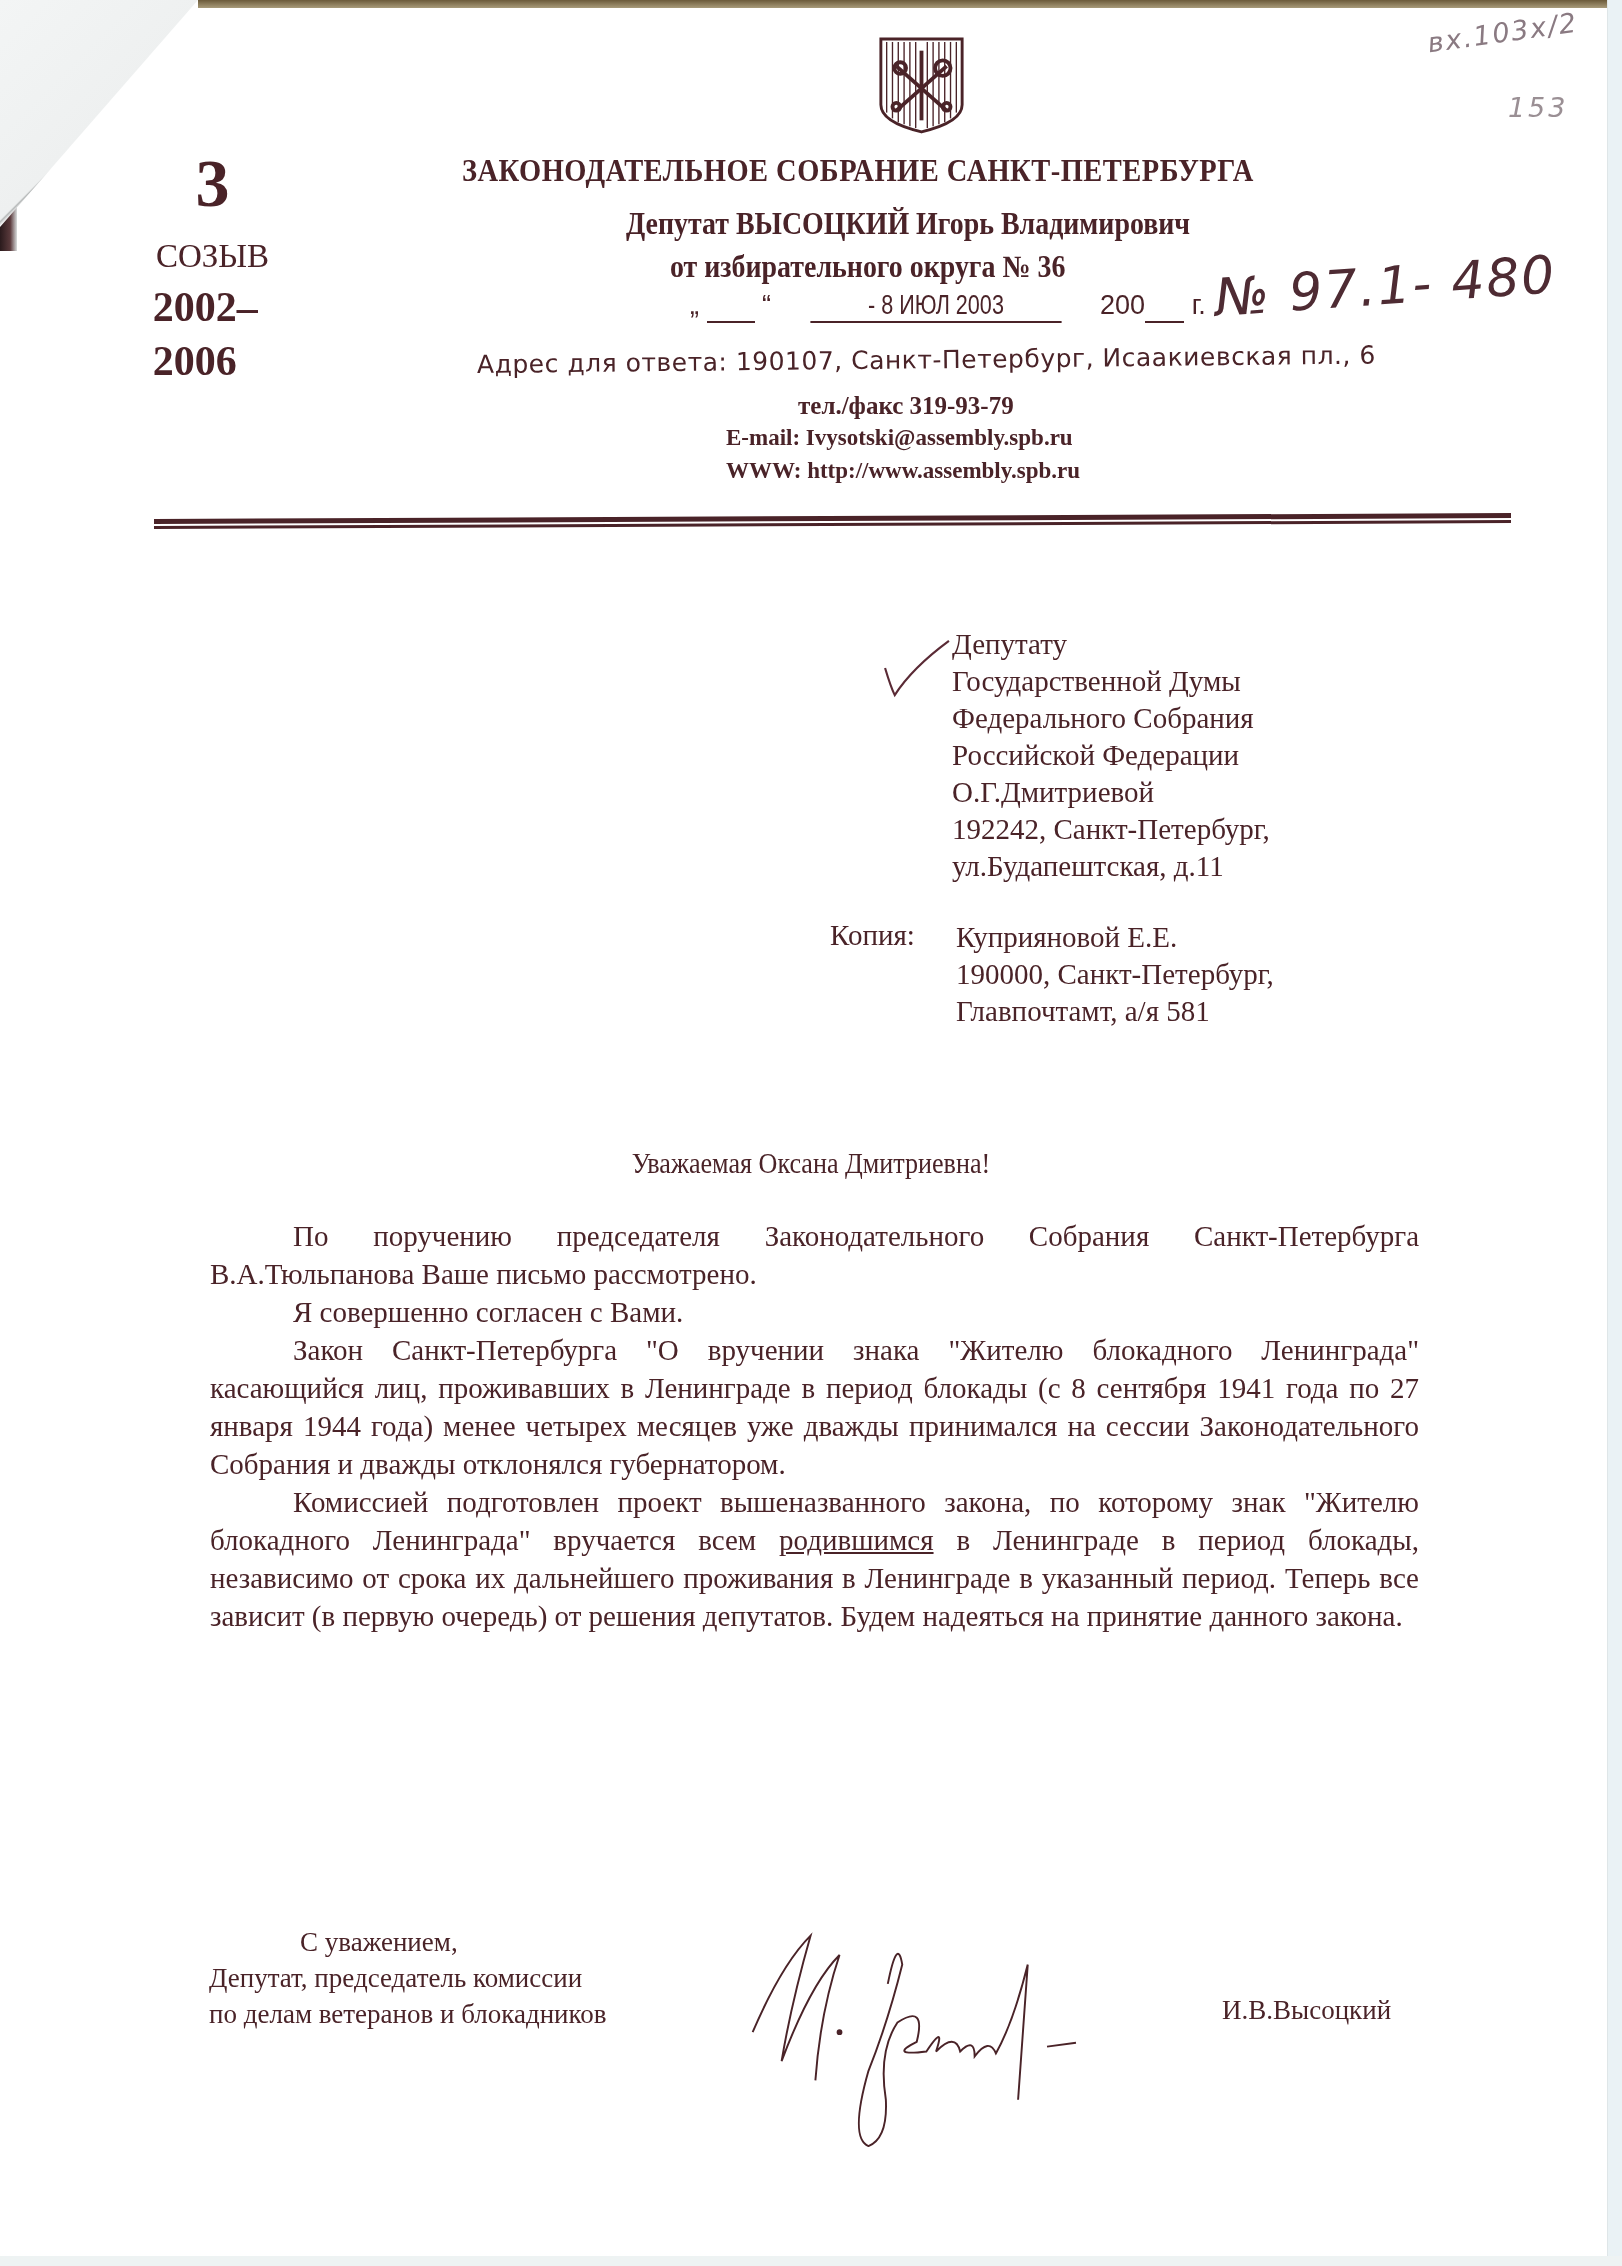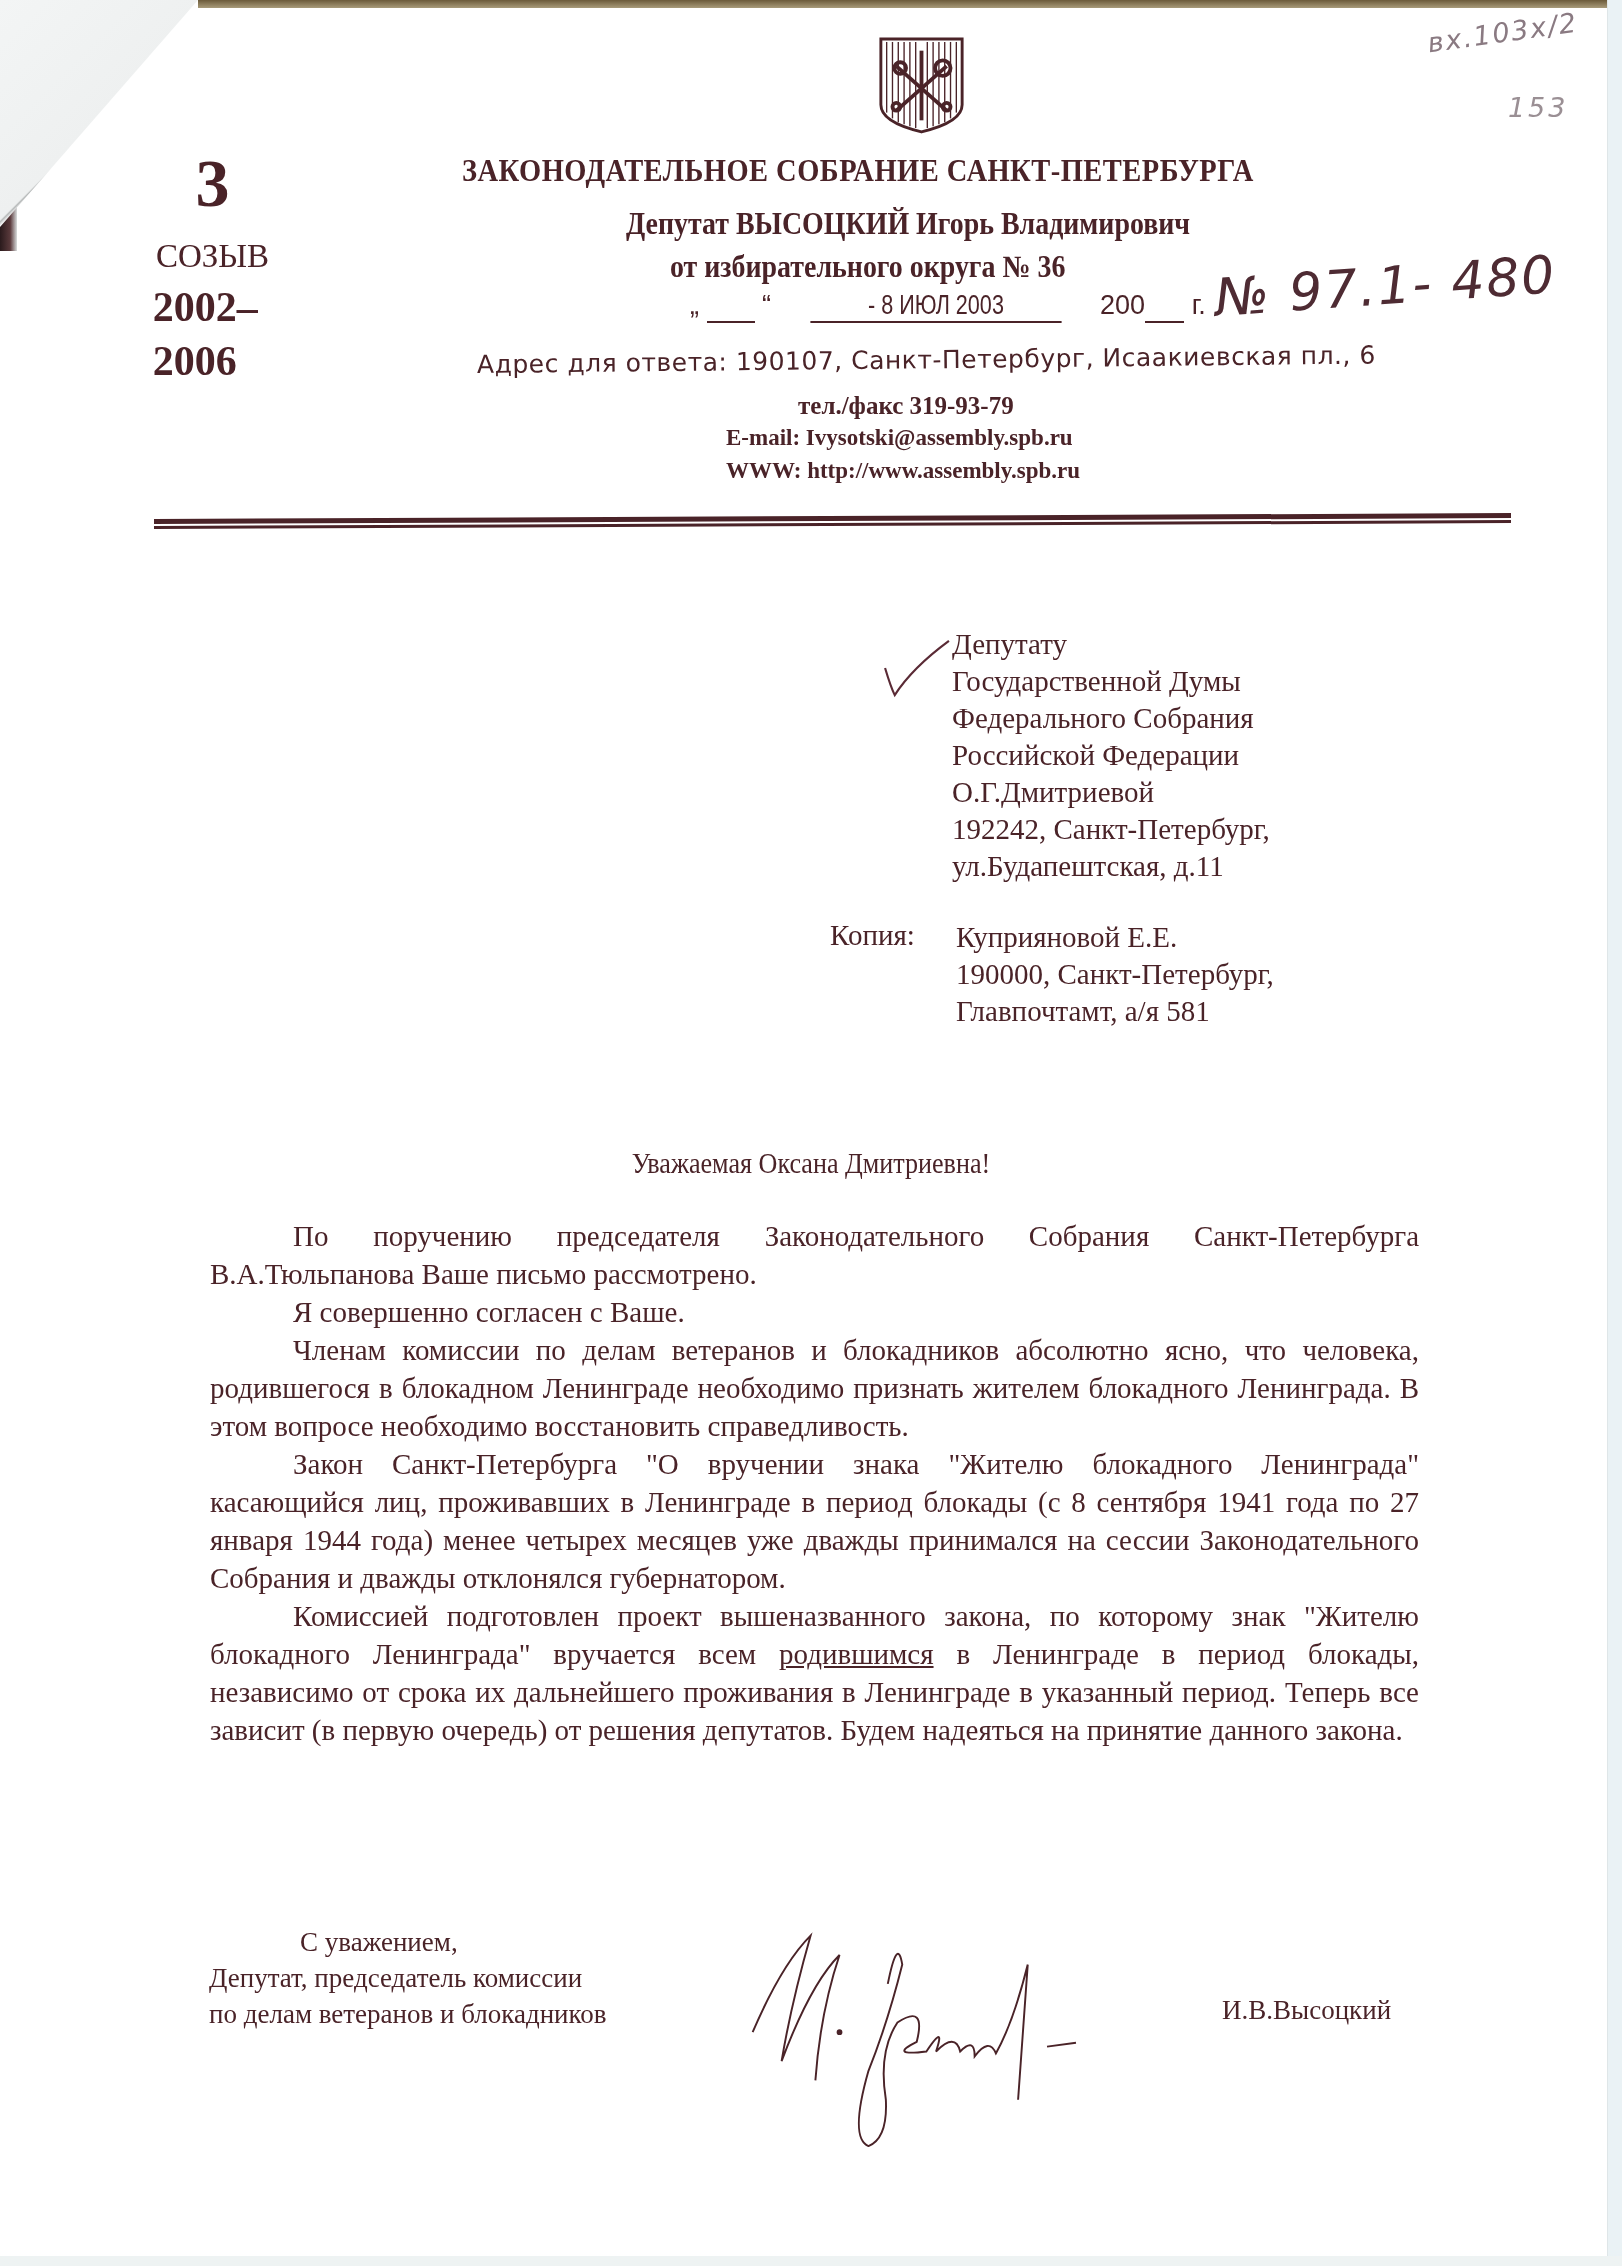--- a/index.html
+++ b/index.html
@@ -206,22 +206,21 @@
 <div class="copy-block">
   <div>Куприяновой Е.Е.</div>
   <div>190000, Санкт-Петербург,</div>
   <div>Главпочтамт, а/я 581</div>
 </div>
 
 <div class="greeting">Уважаемая Оксана Дмитриевна!</div>
 
 <div class="body">
   <p>По поручению председателя Законодательного Собрания Санкт-Петербурга В.А.Тюльпанова Ваше письмо рассмотрено.</p>
-  <p>Я совершенно согласен с Ваше.</p>
-  <p>Членам комиссии по делам ветеранов и блокадников абсолютно ясно, что человека, родившегося в блокадном Ленинграде необходимо признать жителем блокадного Ленинграда. В этом вопросе необходимо восстановить справедливость.</p>
+  <p>Я совершенно согласен с Вами.</p>
   <p>Закон Санкт-Петербурга "О вручении знака "Жителю блокадного Ленинграда" касающийся лиц, проживавших в Ленинграде в период блокады (с 8 сентября 1941 года по 27 января 1944 года) менее четырех месяцев уже дважды принимался на сессии Законодательного Собрания и дважды отклонялся губернатором.</p>
   <p><span>Комиссией подготовлен проект вышеназванного закона, по которому знак "Жителю блокадного Ленинграда" вручается всем </span><u>родившимся</u><span> в Ленинграде в период блокады, независимо от срока их дальнейшего проживания в Ленинграде в указанный период. Теперь все зависит (в первую очередь) от решения депутатов. Будем надеяться на принятие данного закона.</span></p>
 </div>
 
 <div class="closing">
   <div class="indent">С уважением,</div>
   <div>Депутат, председатель комиссии</div>
   <div>по делам ветеранов и блокадников</div>
 </div>
 

